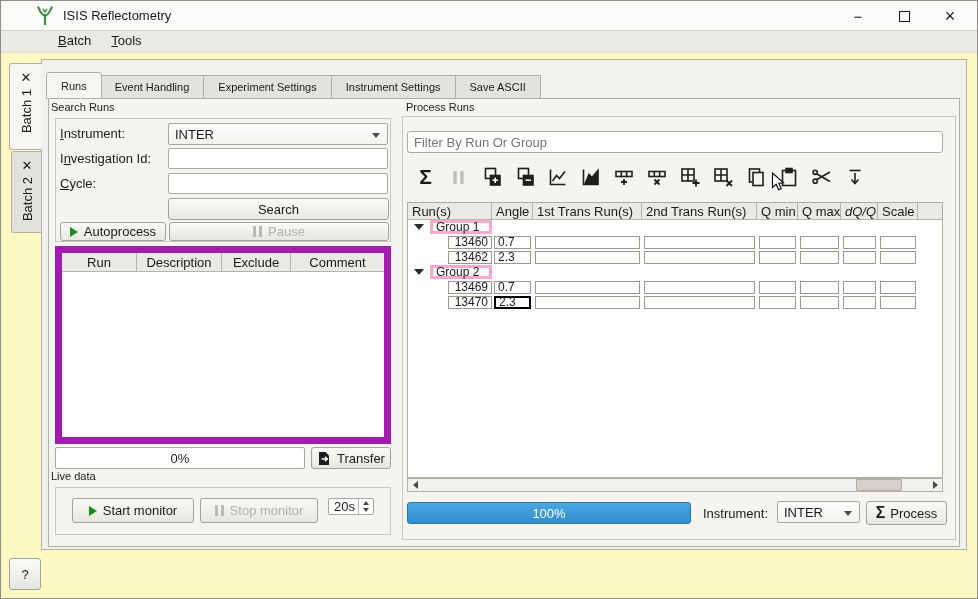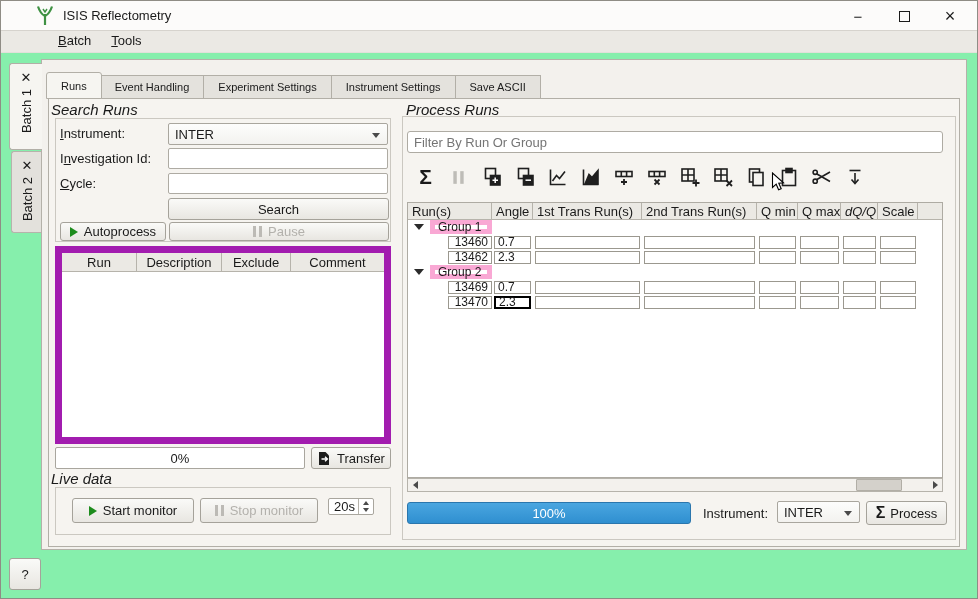--- a/index.html
+++ b/index.html
@@ -1,19 +1,19 @@
 <!DOCTYPE html>
 <html><head>
 <meta charset="utf-8">
 <style>
   * { margin:0; padding:0; box-sizing:border-box; }
   html,body { background:#d8d6d1; }
   body { font-family:"Liberation Sans","DejaVu Sans",sans-serif; font-size:13px; color:#1a1a1a; }
 
-  .window { position:relative; width:978px; height:599px; background:#86efac;
+  .window { position:relative; width:978px; height:599px; background:#fef9c3;
             border:1px solid #8f8c85; overflow:hidden; }
 
   
   .titlebar { position:absolute; left:0; top:0; width:100%; height:30px;
               background:#fcfbfa; border-bottom:1px solid #d6d3cd;
               display:flex; align-items:center; }
   .titlebar .app-icon { margin-left:34px; width:20px; height:21px; }
   .titlebar .title { margin-left:8px; font-size:13px; }
   .win-controls { position:absolute; right:4px; top:0; height:30px; display:flex; }
   .win-btn { width:46px; height:30px; display:flex; align-items:center; justify-content:center;
@@ -44,21 +44,21 @@
   .top-tabs { position:absolute; left:4px; top:11px; height:28px; display:flex; align-items:flex-end; }
   .ttab { height:24px; padding:0 14px; display:flex; align-items:center; background:#e4e2dd;
           border:1px solid #b2afa7; border-left:none; font-size:11px; }
   .ttab:first-child { border-left:1px solid #b2afa7; }
   .ttab.active { height:27px; background:#f6f5f1; border-radius:3px 3px 0 0;
                  border-left:1px solid #b2afa7; position:relative; z-index:2; margin-right:-1px; }
 
   .tab-page { position:absolute; left:6px; top:38px; width:912px; height:449px;
               background:#f6f4f0; border:1px solid #b2afa7; }
 
-  .section-label { position:absolute; font-size:15px;font-style:italic; }
+  .section-label { position:absolute; font-size:11px; }
 
   
   .search-form { position:absolute; left:6px; top:19px; width:336px; height:124px;
                  border:1px solid #cbc8c1; }
   .form-label { position:absolute; left:4px; font-size:13px; }
   .form-label u, .menu-item u { text-decoration:underline; }
   .field { position:absolute; left:112px; width:220px; height:21px; background:#fff;
            border:1px solid #aeaba3; border-radius:2px; }
   .combo { position:absolute; display:flex; align-items:center; height:22px;
            background:linear-gradient(#fdfdfc,#f3f2ef); border:1px solid #a9a69e; border-radius:2px;
@@ -120,21 +120,21 @@
   .pcell { position:relative; }
   .cellbox { position:absolute; top:1px; bottom:1px; left:2px; right:2px;
              border:1px solid #9b988f; background:#fff; font-size:12px; line-height:11px;
              display:flex; align-items:center; padding:0 3px; }
   .cellbox.num { justify-content:flex-end; }
   .cellbox.focused { border:2px solid #000; }
   .gtri { position:absolute; left:6px; top:4px; width:0; height:0;
           border-left:5px solid transparent; border-right:5px solid transparent;
           border-top:6px solid #2b2b2b; }
   .groupbox { position:absolute; top:0; bottom:1px; left:22px; width:62px;
-              border:5px solid #f9a8d4; background:#fff; font-size:12px;
+              border:3px solid #f9a8d4; background:#fff; font-size:12px;
               display:flex; align-items:center; padding-left:3px; }
   .runbox { left:40px; width:44px; right:auto; }
 
   .hscroll { position:absolute; left:4px; top:361px; width:536px; height:14px;
              background:#f3f1ed; border:1px solid #b6b3ab; display:flex; align-items:center; }
   .sb-btn { width:14px; height:100%; display:flex; align-items:center; justify-content:center; }
   .tri-left { width:0; height:0; border-top:4px solid transparent; border-bottom:4px solid transparent;
               border-right:5px solid #4a4a4a; }
   .tri-right { width:0; height:0; border-top:4px solid transparent; border-bottom:4px solid transparent;
                border-left:5px solid #4a4a4a; }

